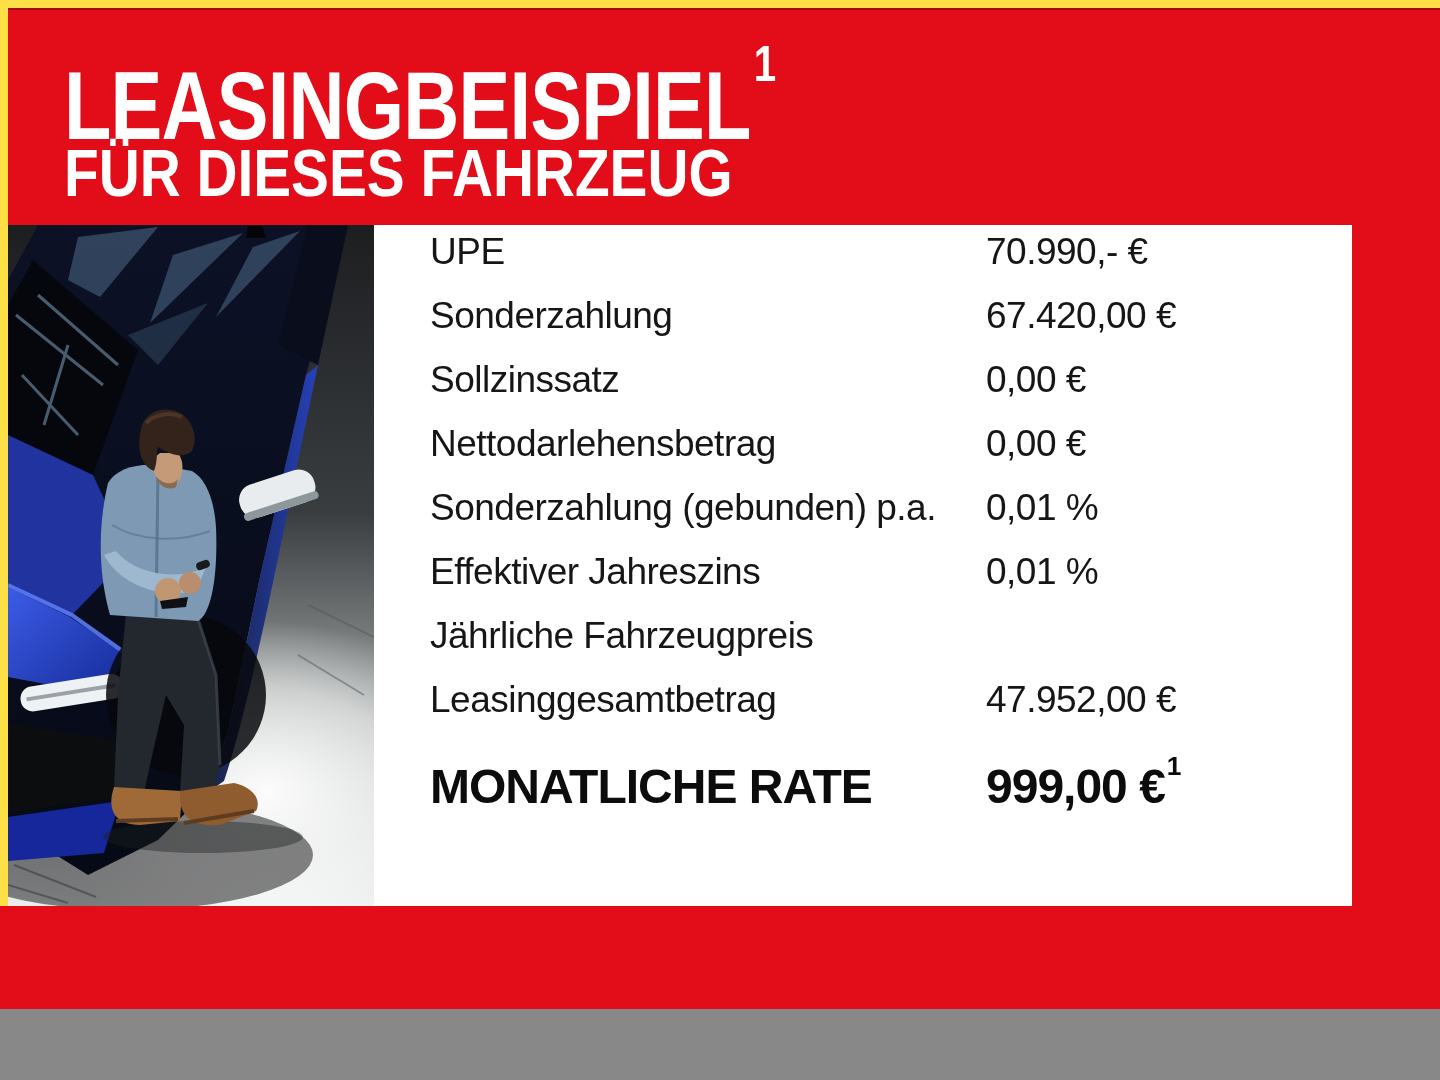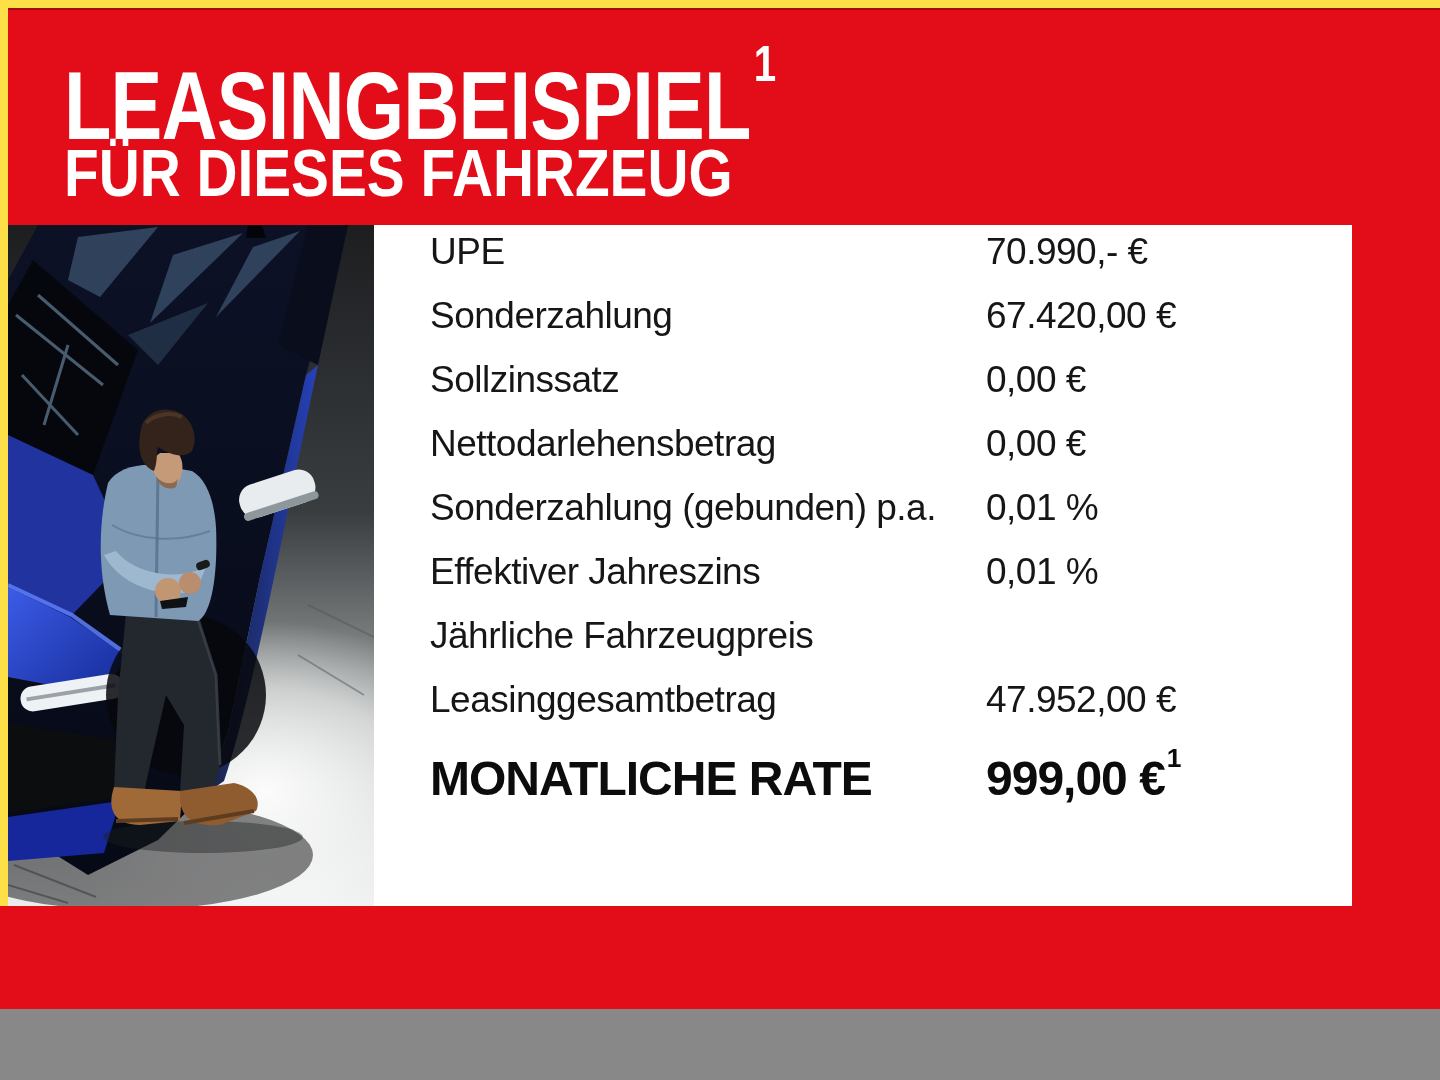--- a/index.html
+++ b/index.html
@@ -49,21 +49,21 @@
     background:#ffffff; box-sizing:border-box;
   }
   .rows{ padding-top:6px; }
   .row{
     display:flex; align-items:flex-start; height:64px; padding-left:56px;
     font-size:37px; color:#161616; letter-spacing:-.5px; white-space:nowrap;
   }
   .row .lbl{ flex:0 0 556px; }
   .row .val{ flex:1; }
   .row.highlight{
-    height:72px; margin-top:8px;
+    height:72px; margin-top:16px;
     font-size:48px; font-weight:bold; letter-spacing:-1px; color:#0c0c0c;
   }
   .row.highlight sup{ font-size:.55em; position:relative; top:-.42em; margin-left:2px;}
 </style>
 </head>
 <body>
 
 <div class="canvas">
 
   <div class="band-header">

